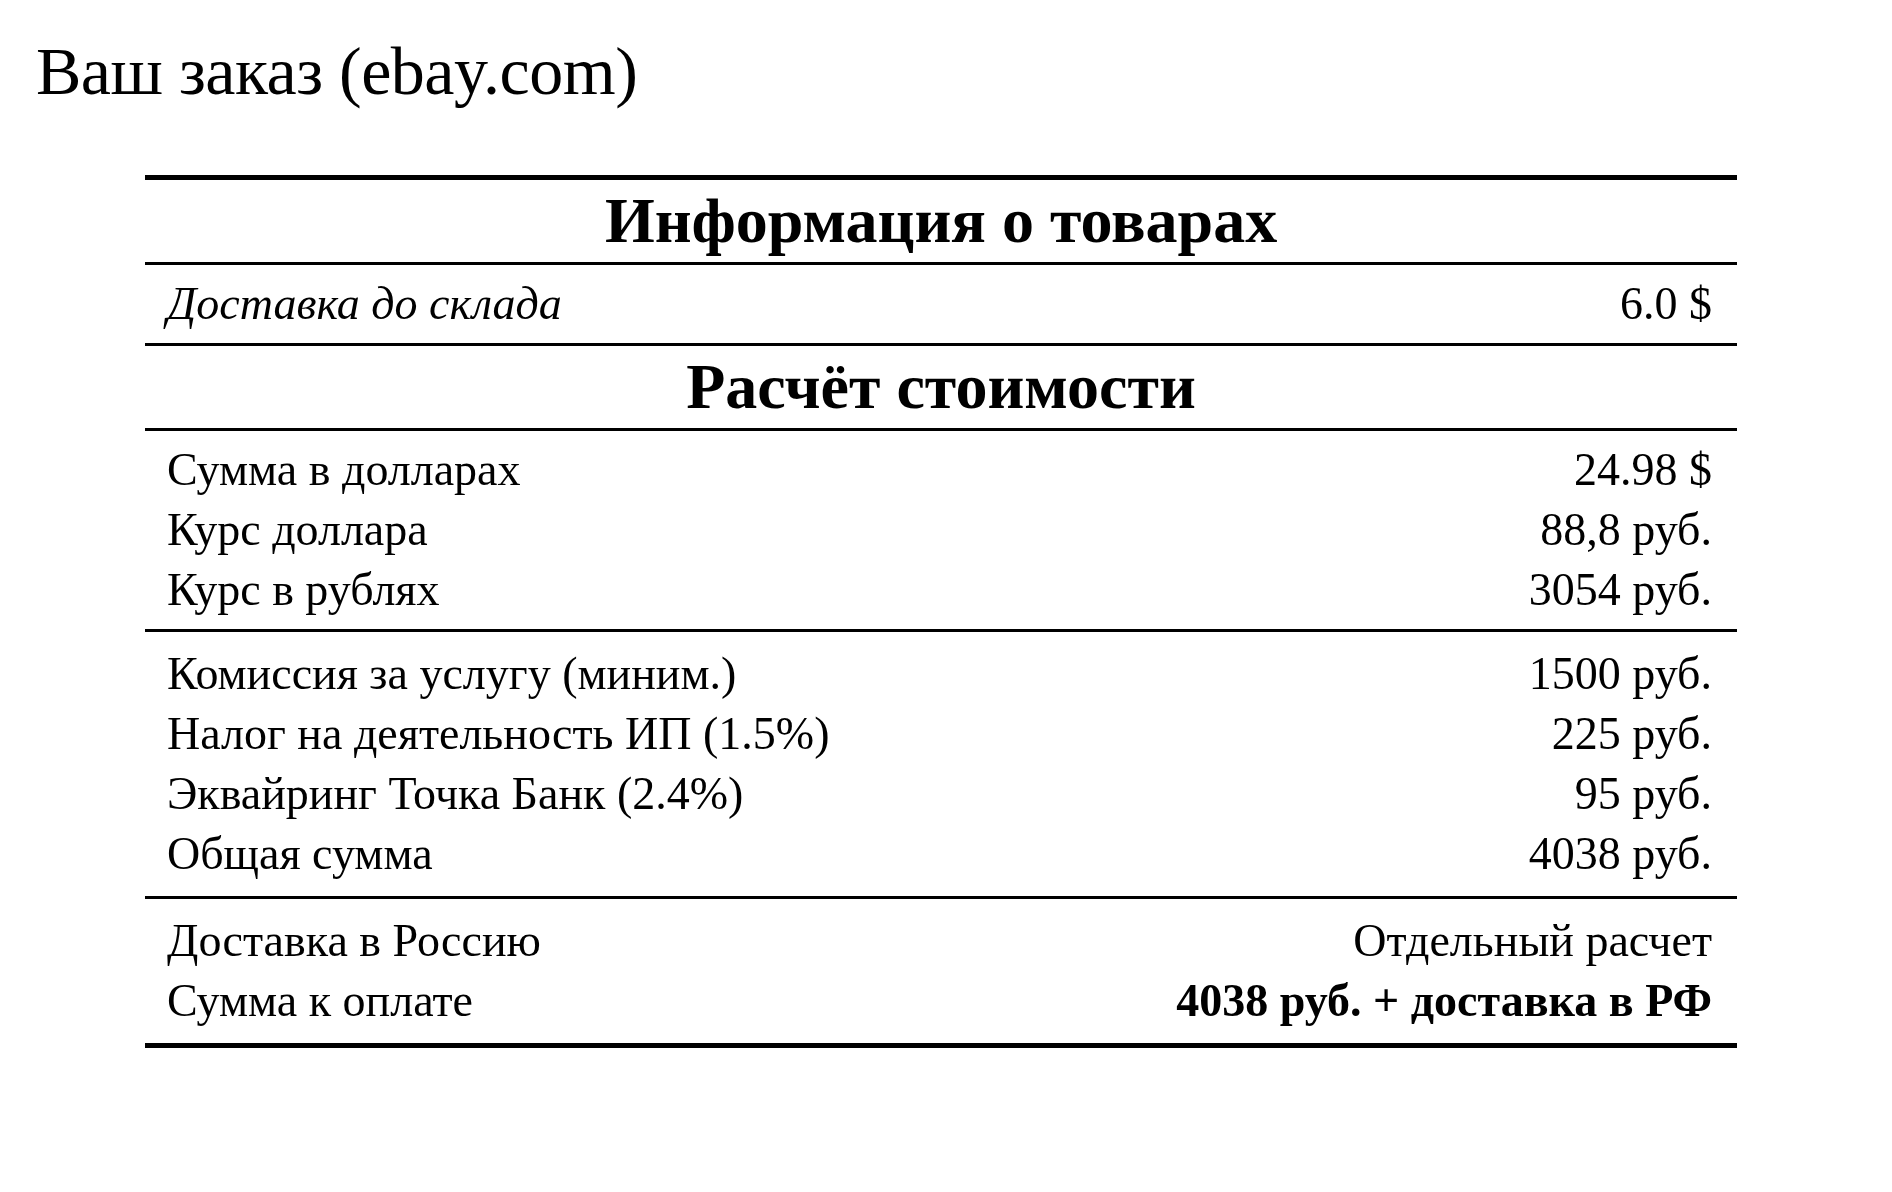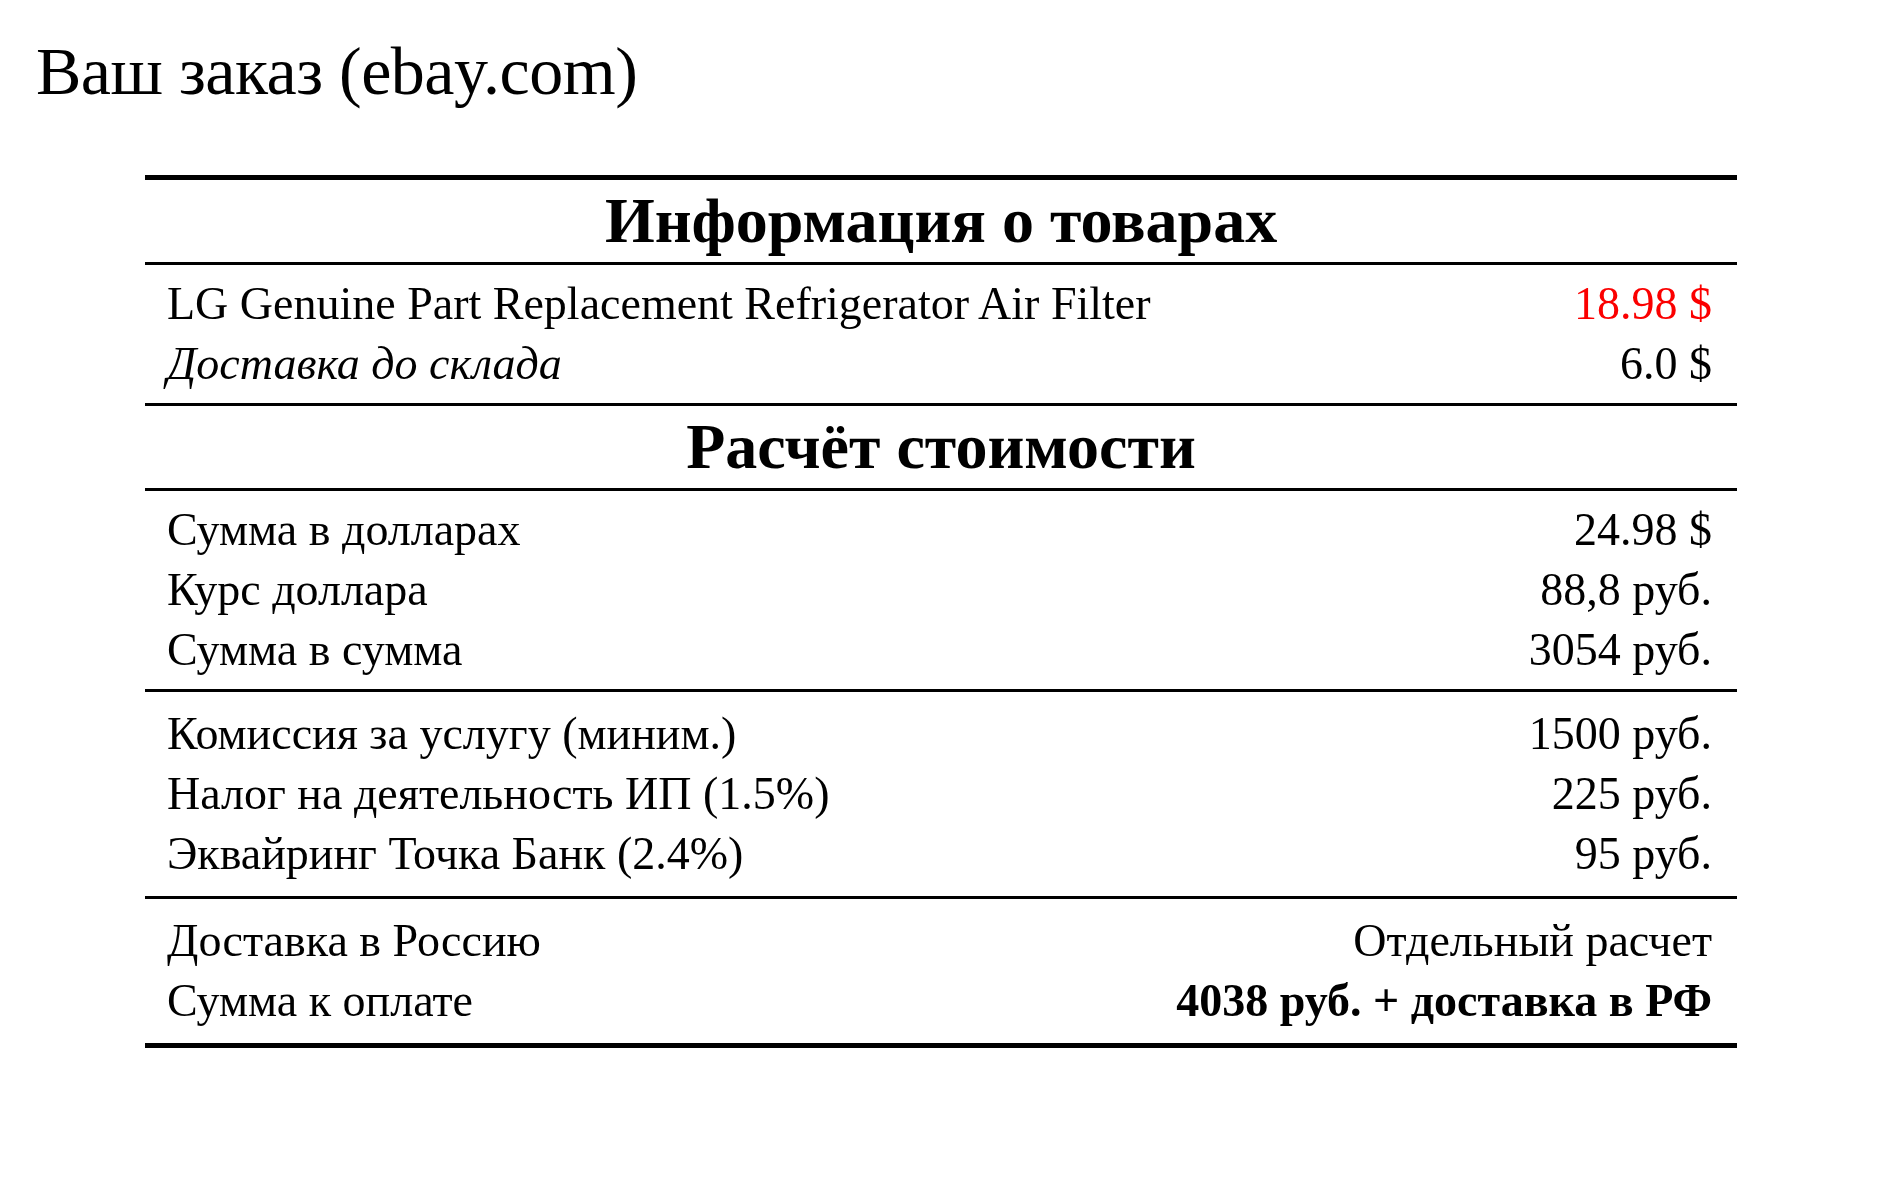--- a/index.html
+++ b/index.html
@@ -88,24 +88,20 @@
 <div class="order-table">
 
   <div class="rule heavy"></div>
 
   <div class="section-header">Информация о товарах</div>
 
   <div class="rule"></div>
 
   <div class="section">
     <div class="row">
-      <span class="label">LG Genuine Part Replacement Refrigerator Air Filter</span>
-      <span class="value accent">18.98 $</span>
-    </div>
-    <div class="row">
       <span class="label italic">Доставка до склада</span>
       <span class="value">6.0 $</span>
     </div>
   </div>
 
   <div class="rule"></div>
 
   <div class="section-header">Расчёт стоимости</div>
 
   <div class="rule"></div>
@@ -113,39 +109,43 @@
   <div class="section">
     <div class="row">
       <span class="label">Сумма в долларах</span>
       <span class="value">24.98 $</span>
     </div>
     <div class="row">
       <span class="label">Курс доллара</span>
       <span class="value">88,8 руб.</span>
     </div>
     <div class="row">
-      <span class="label">Сумма в сумма</span>
+      <span class="label">Курс в рублях</span>
       <span class="value">3054 руб.</span>
     </div>
   </div>
 
   <div class="rule"></div>
 
   <div class="section pad-lg">
     <div class="row">
       <span class="label">Комиссия за услугу (миним.)</span>
       <span class="value">1500 руб.</span>
     </div>
     <div class="row">
       <span class="label">Налог на деятельность ИП (1.5%)</span>
       <span class="value">225 руб.</span>
     </div>
     <div class="row">
       <span class="label">Эквайринг Точка Банк (2.4%)</span>
       <span class="value">95 руб.</span>
+    </div>
+    <div class="row">
+      <span class="label">Общая сумма</span>
+      <span class="value">4038 руб.</span>
     </div>
   </div>
 
   <div class="rule"></div>
 
   <div class="section pad-lg">
     <div class="row">
       <span class="label">Доставка в Россию</span>
       <span class="value">Отдельный расчет</span>
     </div>

